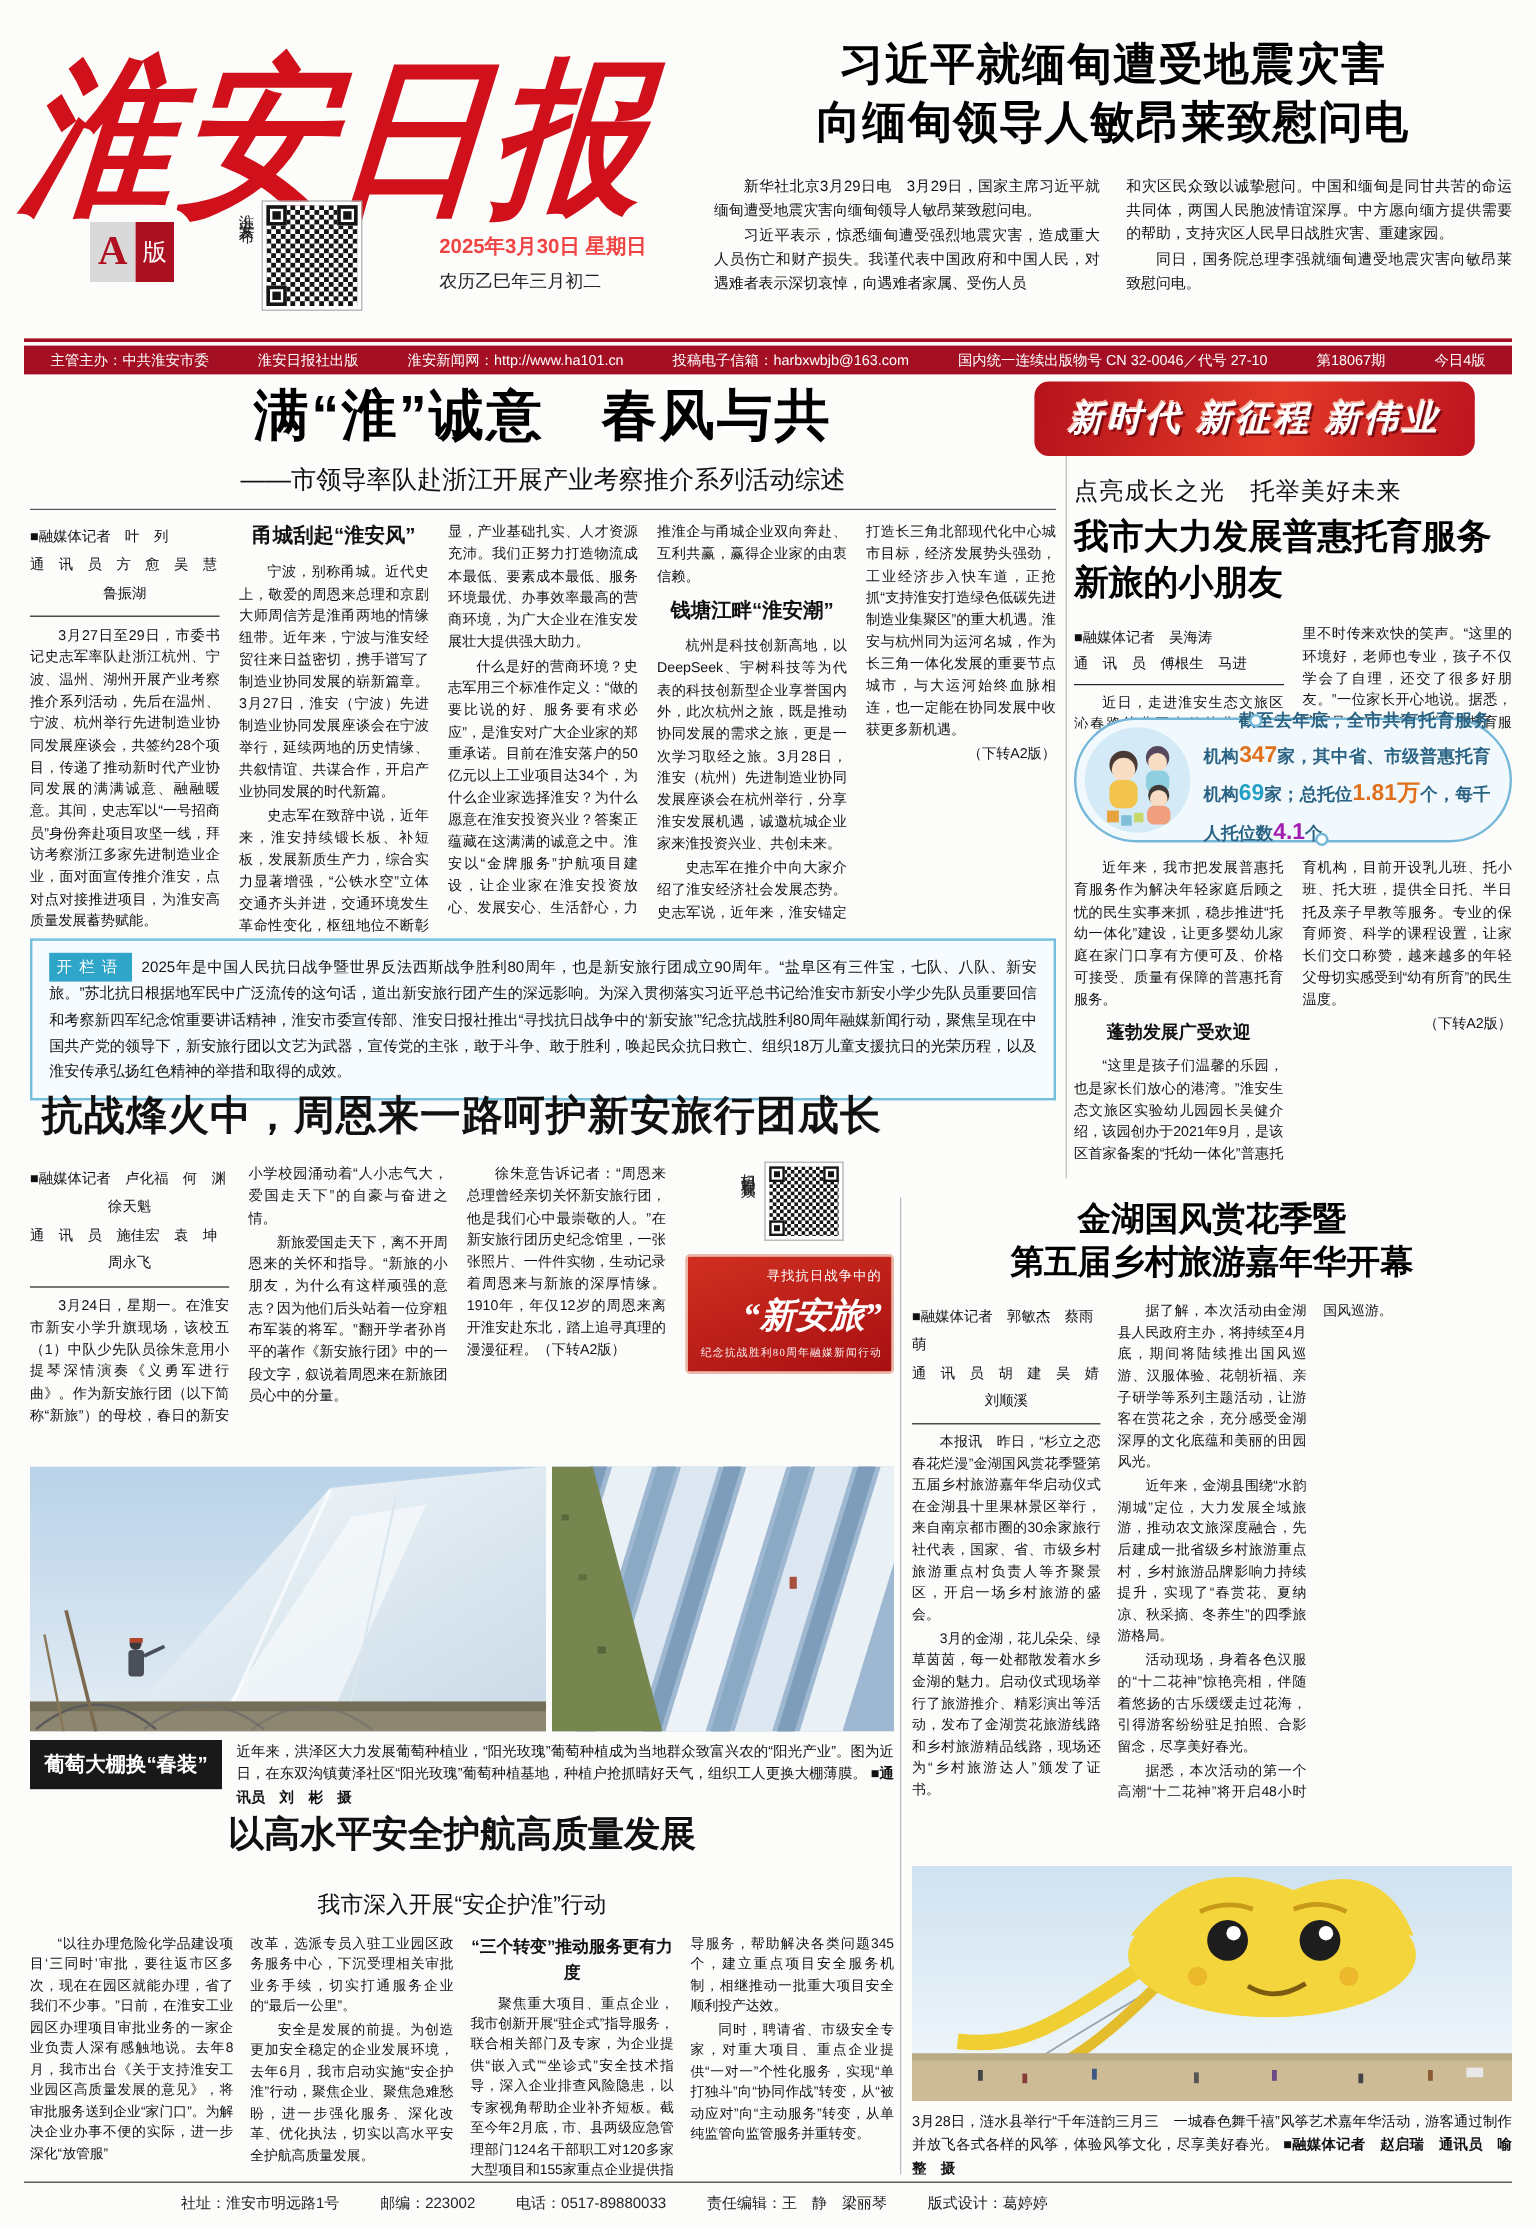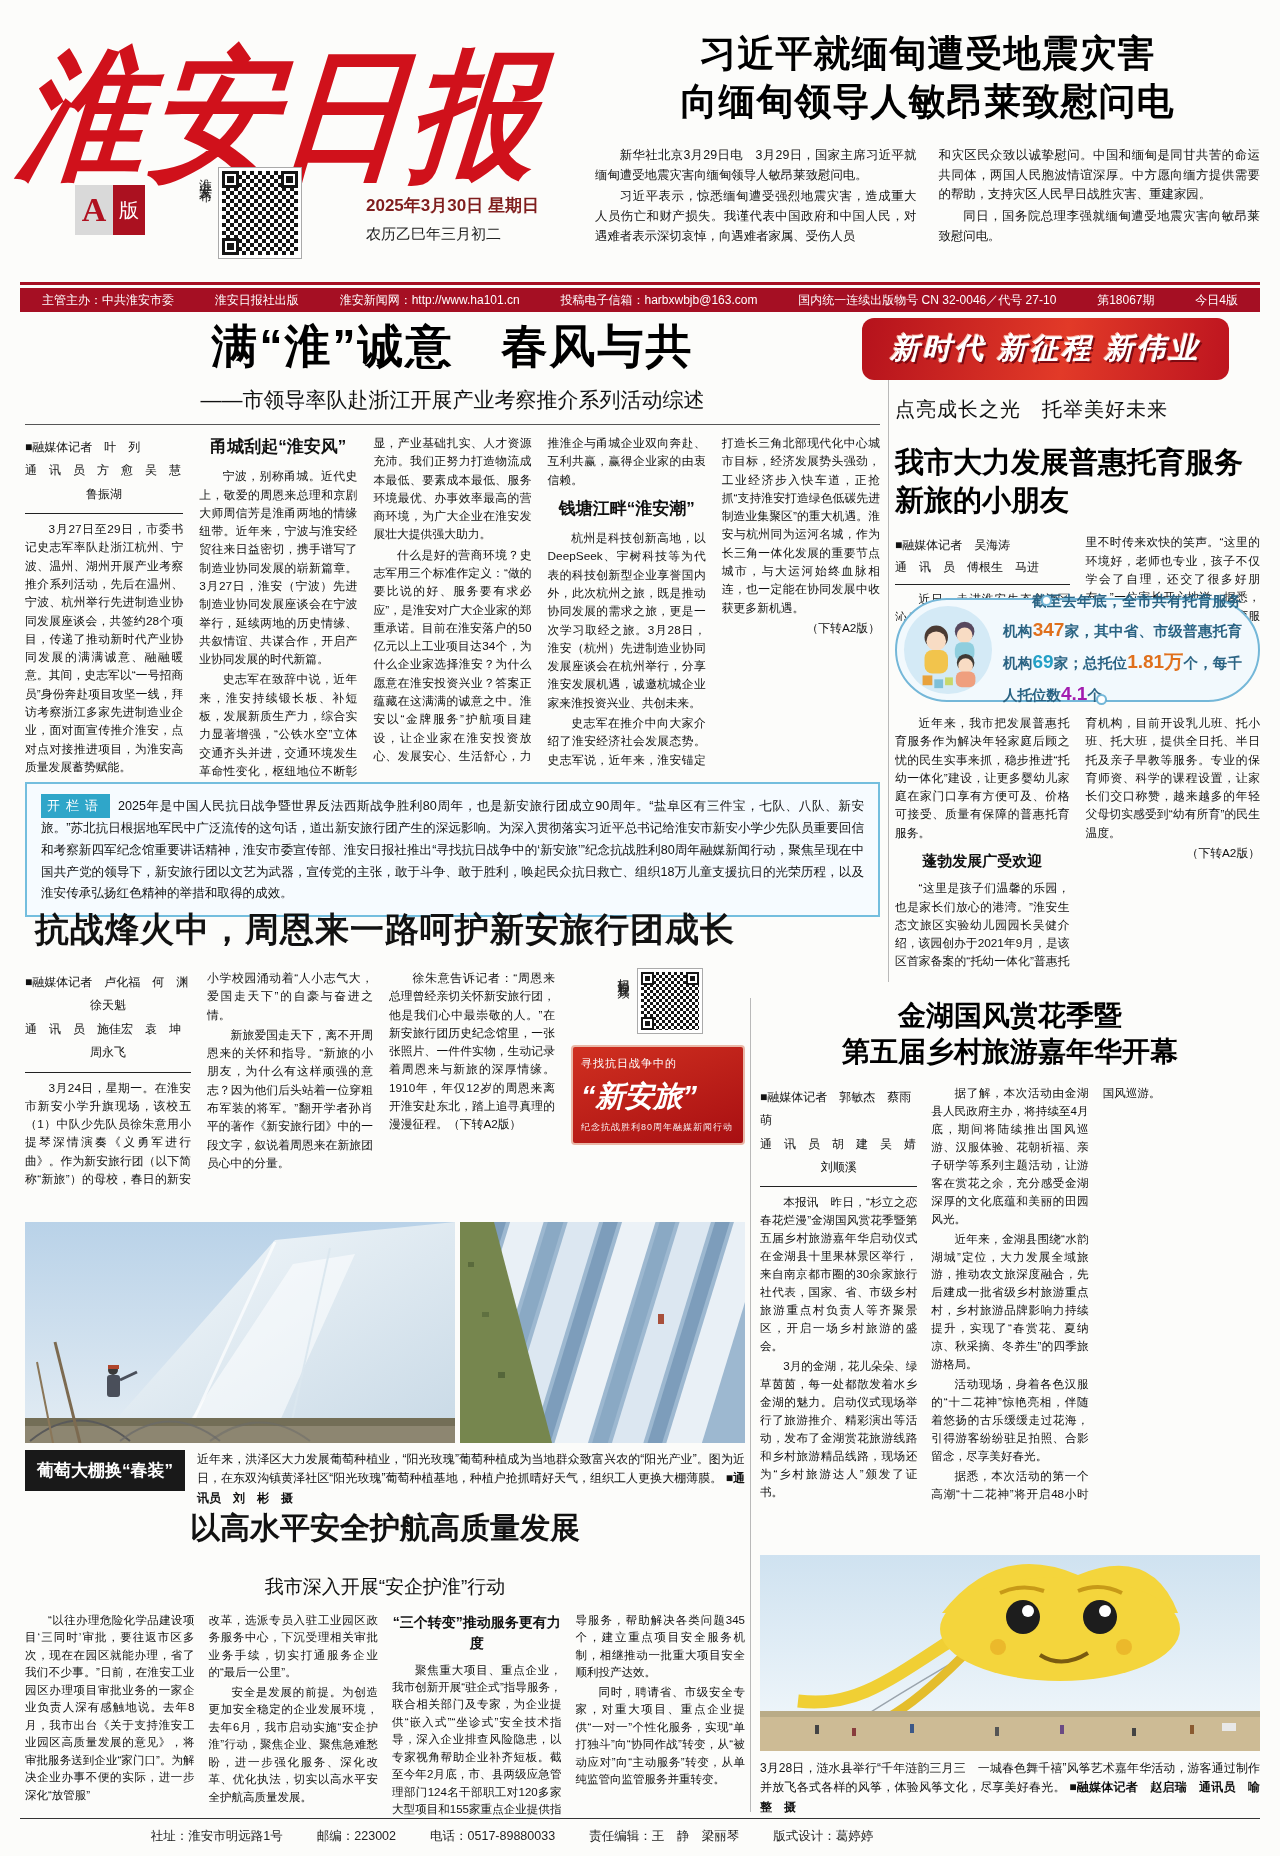--- a/index.html
+++ b/index.html
@@ -47,21 +47,21 @@
 .statbox::before,.statbox::after{content:"";position:absolute;width:7px;height:7px;border:2px solid #74b7d8;background:#fff;border-radius:50%;left:40%;}
 .statbox::before{top:-5px;}.statbox::after{bottom:-5px;left:55%;}
 .stat-text{flex:1;font-size:14.5px;line-height:1.7;font-weight:bold;color:#2a6383;text-align:justify;text-indent:2em;}
 .num{font-size:19px;font-weight:bold;}
 .n-or{color:#e0701c}.n-te{color:#23a0c6}.n-bl{color:#a21caf}
 
 .introbox{border:2px solid #74bede;background:#f6fbff;padding:10px 14px;font-size:12.6px;line-height:1.72;text-align:justify;}
 .introbox .tag{display:inline-block;background:#2fa6c9;color:#fff;padding:1px 6px;margin-right:8px;letter-spacing:6px;font-size:13px;}
 
 .stamp{background:linear-gradient(160deg,#d03020,#a80f12);color:#fff;border:2px solid #e9b8a8;
-  padding:9px 8px;text-align:left;border-radius:4px;}
+  padding:9px 8px;text-align:right;border-radius:4px;font-family:Liberation Serif, serif;}
 .stamp .s1{font-size:11px;letter-spacing:1px;}
 .stamp .s2{font-size:29px;font-weight:900;margin:6px 0 4px;font-style:italic;}
 .stamp .s3{font-size:9px;opacity:.92;letter-spacing:1px;}
 
 .capbadge{background:#191919;color:#fff;font-size:17px;font-weight:bold;padding:9px 12px;white-space:nowrap;}
 .caption{font-size:12px;line-height:1.62;text-align:justify;}
 .caption b{font-weight:bold;}
 .photo-frame{display:block;}
 .footer{display:flex;justify-content:center;gap:34px;font-size:12.5px;color:#222;white-space:nowrap;}
 .hl-rail{font-weight:900;color:#000;line-height:1.3;}
@@ -81,21 +81,21 @@
 <div class="abs" style="left:196px;top:168px;display:flex;gap:5px;align-items:flex-start;">
   <div class="vtext" style="height:86px;">淮安发布</div>
   <div class="qr" style="width:82px;height:90px;">
     <span class="f tl"></span>
     <span class="f tr"></span>
     <span class="f bl"></span>
   </div>
 </div>
 
 <div class="abs" style="left:366px;top:194px;">
-  <div style="color:#7f1d1d;font-weight:bold;font-size:17px;">2025年3月30日 星期日</div>
+  <div style="color:#ef4444;font-weight:bold;font-size:17px;">2025年3月30日 星期日</div>
   <div style="font-size:15px;margin-top:8px;color:#222;">农历乙巳年三月初二</div>
 </div>
 
 <div class="abs" style="left:595px;top:30px;width:665px;">
   <div class="hl-top">
     <div>习近平就缅甸遭受地震灾害</div>
     <div>向缅甸领导人敏昂莱致慰问电</div>
   </div>
   <div style="display:flex;gap:22px;margin-top:20px;height:104px;overflow:hidden;font-size:12.4px;line-height:1.58;">
     <div style="flex:1;">
@@ -143,21 +143,21 @@
     <div class="cont">（下转A2版）</div>
   </div>
 </div>
 
 <div class="abs banner" style="left:862px;top:318px;width:367px;height:62px;border-radius:12px;">
   <span>新时代 新征程 新伟业</span>
 </div>
 
 <div class="abs" style="left:895px;top:396px;width:365px;">
   <div style="font-size:20px;letter-spacing:1px;color:#111;">点亮成长之光　托举美好未来</div>
-  <div class="hl-rail" style="font-size:29px;margin-top:21px;">
+  <div class="hl-rail" style="font-size:29px;margin-top:7px;">
     <div>我市大力发展普惠托育服务</div>
     <div>新旅的小朋友</div>
   </div>
   <div style="display:flex;gap:16px;margin-top:14px;height:88px;overflow:hidden;font-size:11.8px;line-height:1.55;">
     <div style="flex:1;">
       <div class="byline" style="line-height:1.8;padding-bottom:5px;margin-bottom:5px;">
         <div>■融媒体记者　吴海涛</div>
         <div>通　讯　员　傅根生　马进</div>
       </div>
       <p class="bp">近日，走进淮安生态文旅区沁春路幼儿园内的幼儿保育中心，仿佛进入一个充满童趣的乐园。孩子们在老师的带领下围坐在一起做游戏，教室</p>

